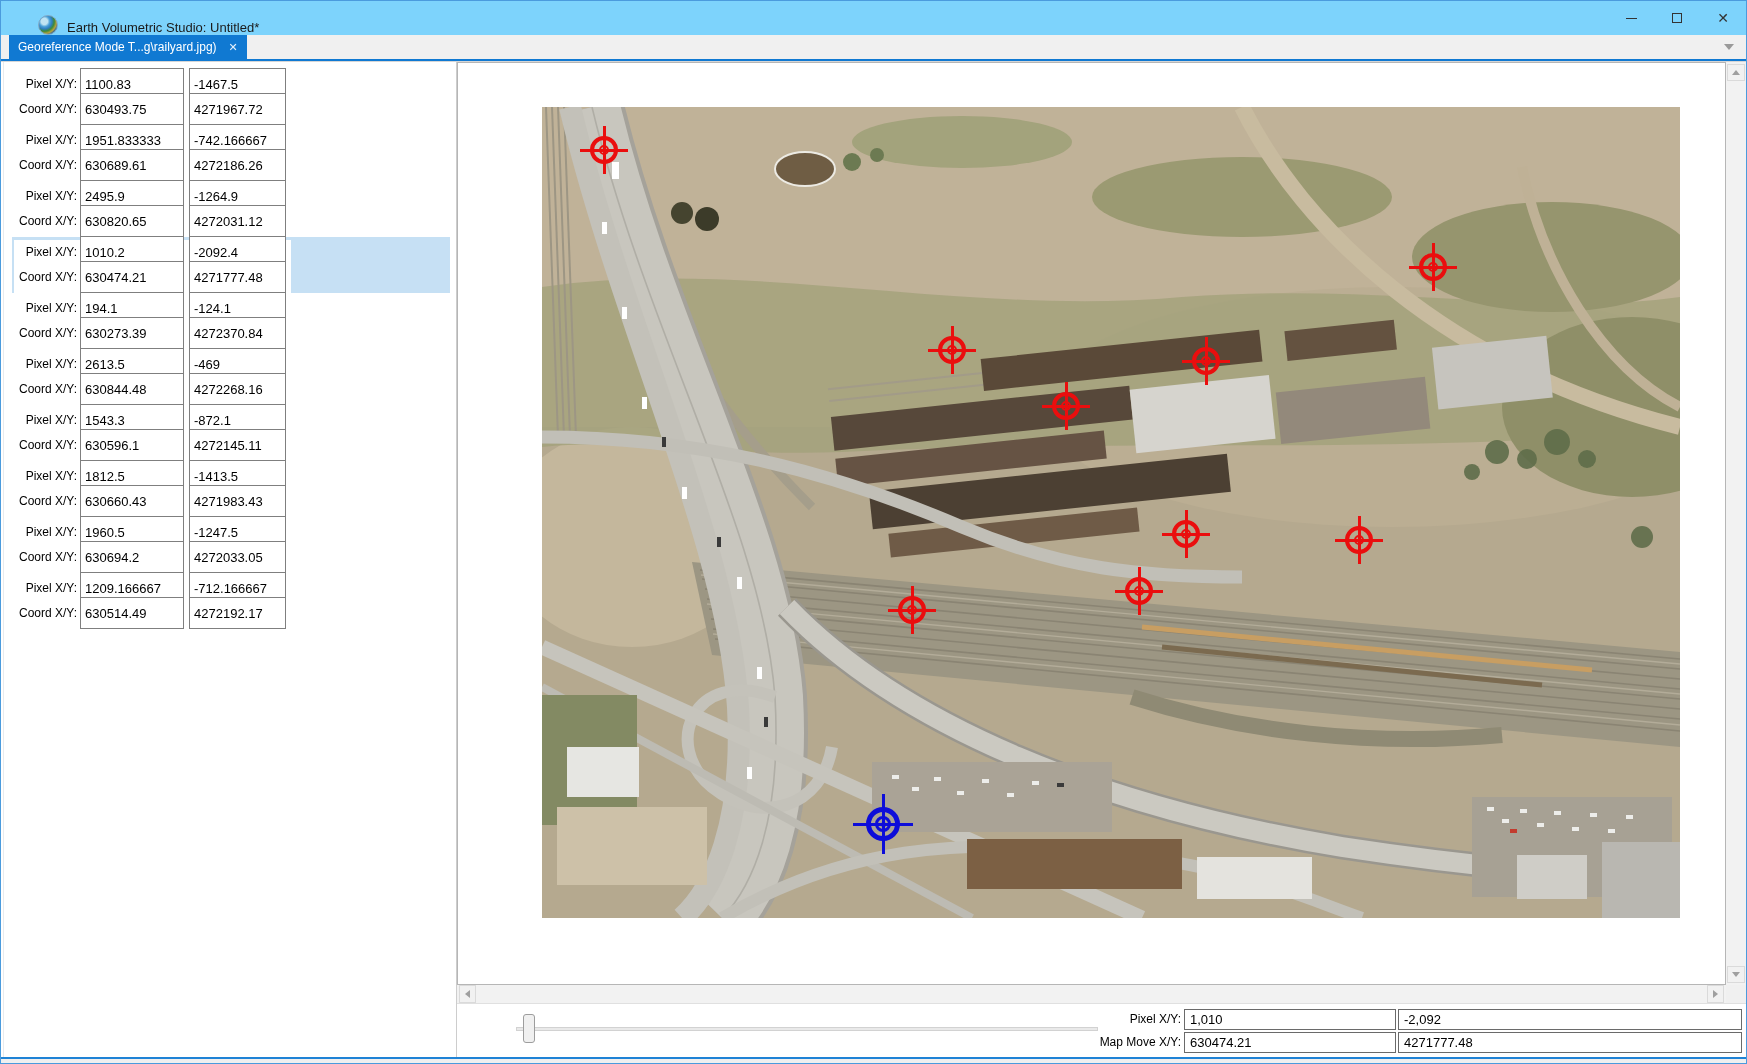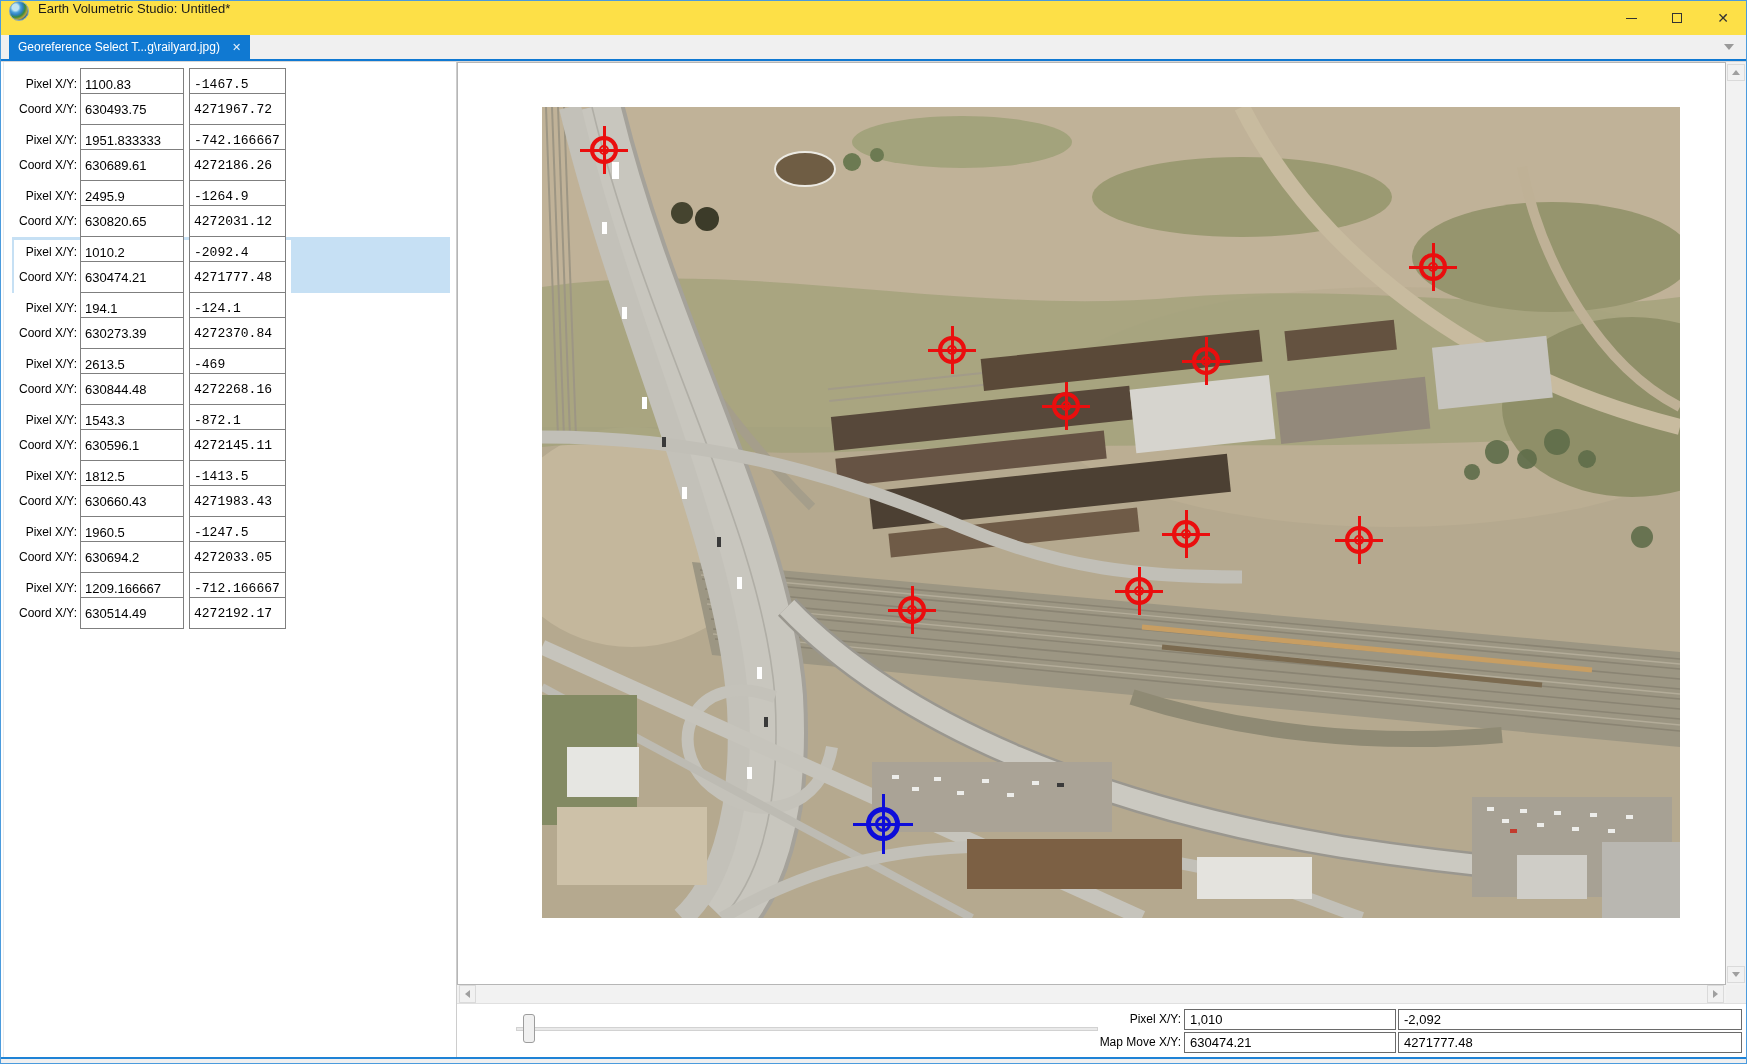--- a/index.html
+++ b/index.html
@@ -2,21 +2,21 @@
 <html><head>
 <meta charset="utf-8">
 <style>
   html,body{margin:0;padding:0;background:#9a9a9a;}
   *{box-sizing:border-box;}
   body{font-family:"Liberation Sans","DejaVu Sans",sans-serif;font-size:12px;color:#000;}
   .window{position:relative;width:1747px;height:1064px;background:#f0f0f0;
     border:1px solid #4b9bdd;display:flex;flex-direction:column;overflow:hidden;}
 
   
-  .titlebar{height:34px;display:flex;align-items:flex-start;position:relative;background:#fde047;}
+  .titlebar{height:34px;display:flex;align-items:flex-end;position:relative;background:#7dd3fc;padding-left:29px;}
   .app-icon{width:20px;height:20px;margin:0 9px 0 8px;border-radius:50%;
     background:radial-gradient(circle at 30% 30%,#bfe3f2 0 18%,#4aa0d8 30%,#2f7fc0 42%,#3a8a3a 55%,#b9a23a 68%,#1c5d9e 80%,#123f70 100%);
     border:1px solid #7da7c5;}
   .title-text{font-size:13px;color:#1a1a1a;}
   .win-controls{position:absolute;right:0;top:0;height:34px;display:flex;}
   .wbtn{width:46px;height:34px;display:flex;align-items:center;justify-content:center;color:#333;}
   .glyph-min{width:11px;height:1px;background:#333;}
   .glyph-max{width:10px;height:10px;border:1px solid #333;background:transparent;}
   .glyph-close{font-size:14px;line-height:14px;color:#333;}
 
@@ -42,21 +42,21 @@
   .rows{padding:7px 0 0 8px;border-left:1px solid #e8ebee;margin-left:2px;height:100%;}
   .pair-wrap{height:56px;padding:3px 0 0 2px;margin-right:6px;}
   .pair-wrap.selected{background:#c6e0f4;}
   .pair-inner{display:inline-block;padding:2px 5px 5px 2px;}
   .pair-wrap.selected .pair-inner{background:#fff;}
   .prow{display:flex;align-items:center;height:20px;margin-bottom:5px;}
   .plabel{width:61px;text-align:right;margin-right:3px;font-size:12px;white-space:nowrap;}
   .pfield{height:32px;border:1px solid #7f7f7f;background:#fff;padding:0 2px 0 4px;
     font-family:"Liberation Sans","DejaVu Sans",sans-serif;font-size:13px;}
   .f1{width:104px;}
-  .f2{width:97px;margin-left:5px;font-family:Liberation Mono, monospace;}
+  .f2{width:97px;margin-left:5px;}
 
   
   .content{flex:1;position:relative;background:#f0f0f0;min-width:0;}
   .canvas{position:absolute;left:0;top:0;right:20px;bottom:72px;background:#fff;border:1px solid #b6b6b6;}
   .photo{position:absolute;left:84px;top:44px;width:1138px;height:811px;overflow:hidden;background:#b5a98f;}
   .photo svg{display:block;width:100%;height:100%;}
 
   
   .vscroll{position:absolute;right:0;top:0;width:20px;bottom:72px;background:#f2f2f2;}
   .hscroll{position:absolute;left:0;right:20px;bottom:54px;height:18px;background:#f2f2f2;}
@@ -118,21 +118,21 @@
           <div class="glyph-max"></div>
         </div>
       <div class="wbtn">
           <div class="glyph-close">✕</div>
         </div>
     </div>
   </div>
 
   <div class="tabstrip">
     <div class="tab">
-      <span>Georeference Select T...g\railyard.jpg)</span>
+      <span>Georeference Mode T...g\railyard.jpg)</span>
       <span class="tab-close">✕</span>
     </div>
     <div class="tab-overflow"></div>
   </div>
 
 
   <div class="main">
 
     <div class="left-panel">
       <div class="rows">

